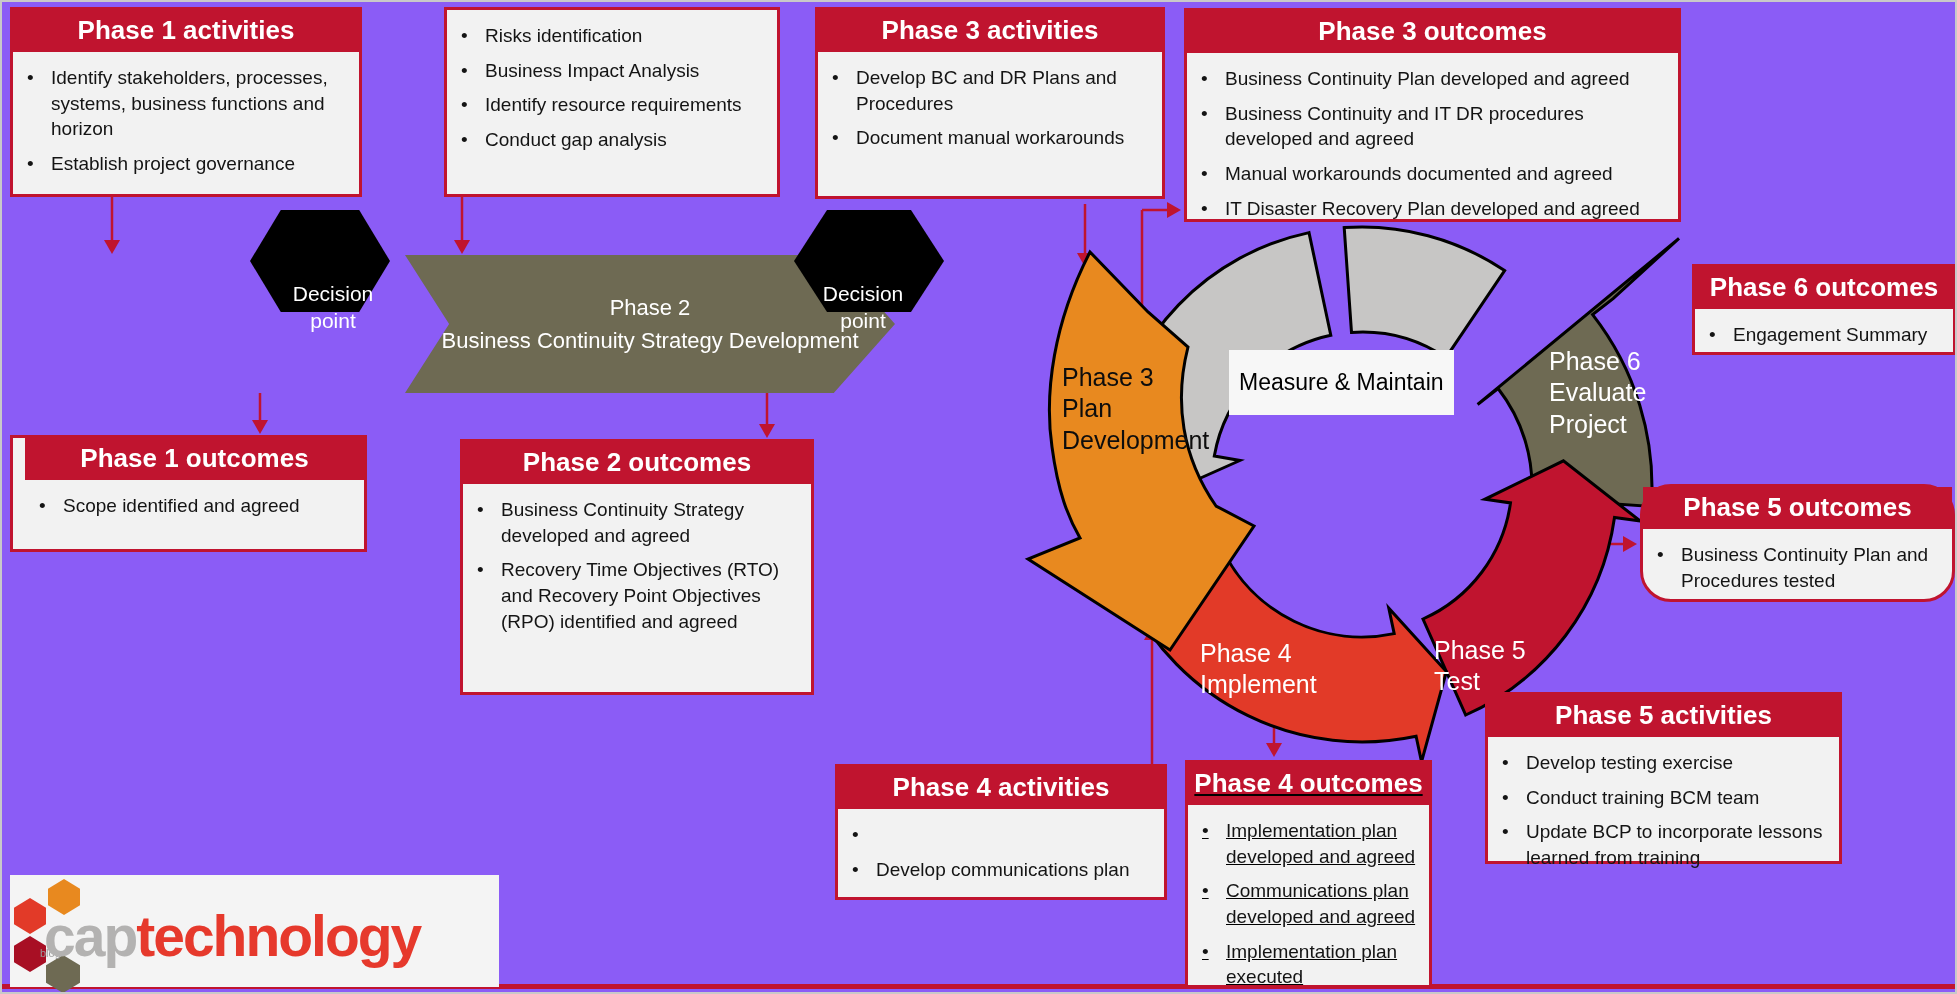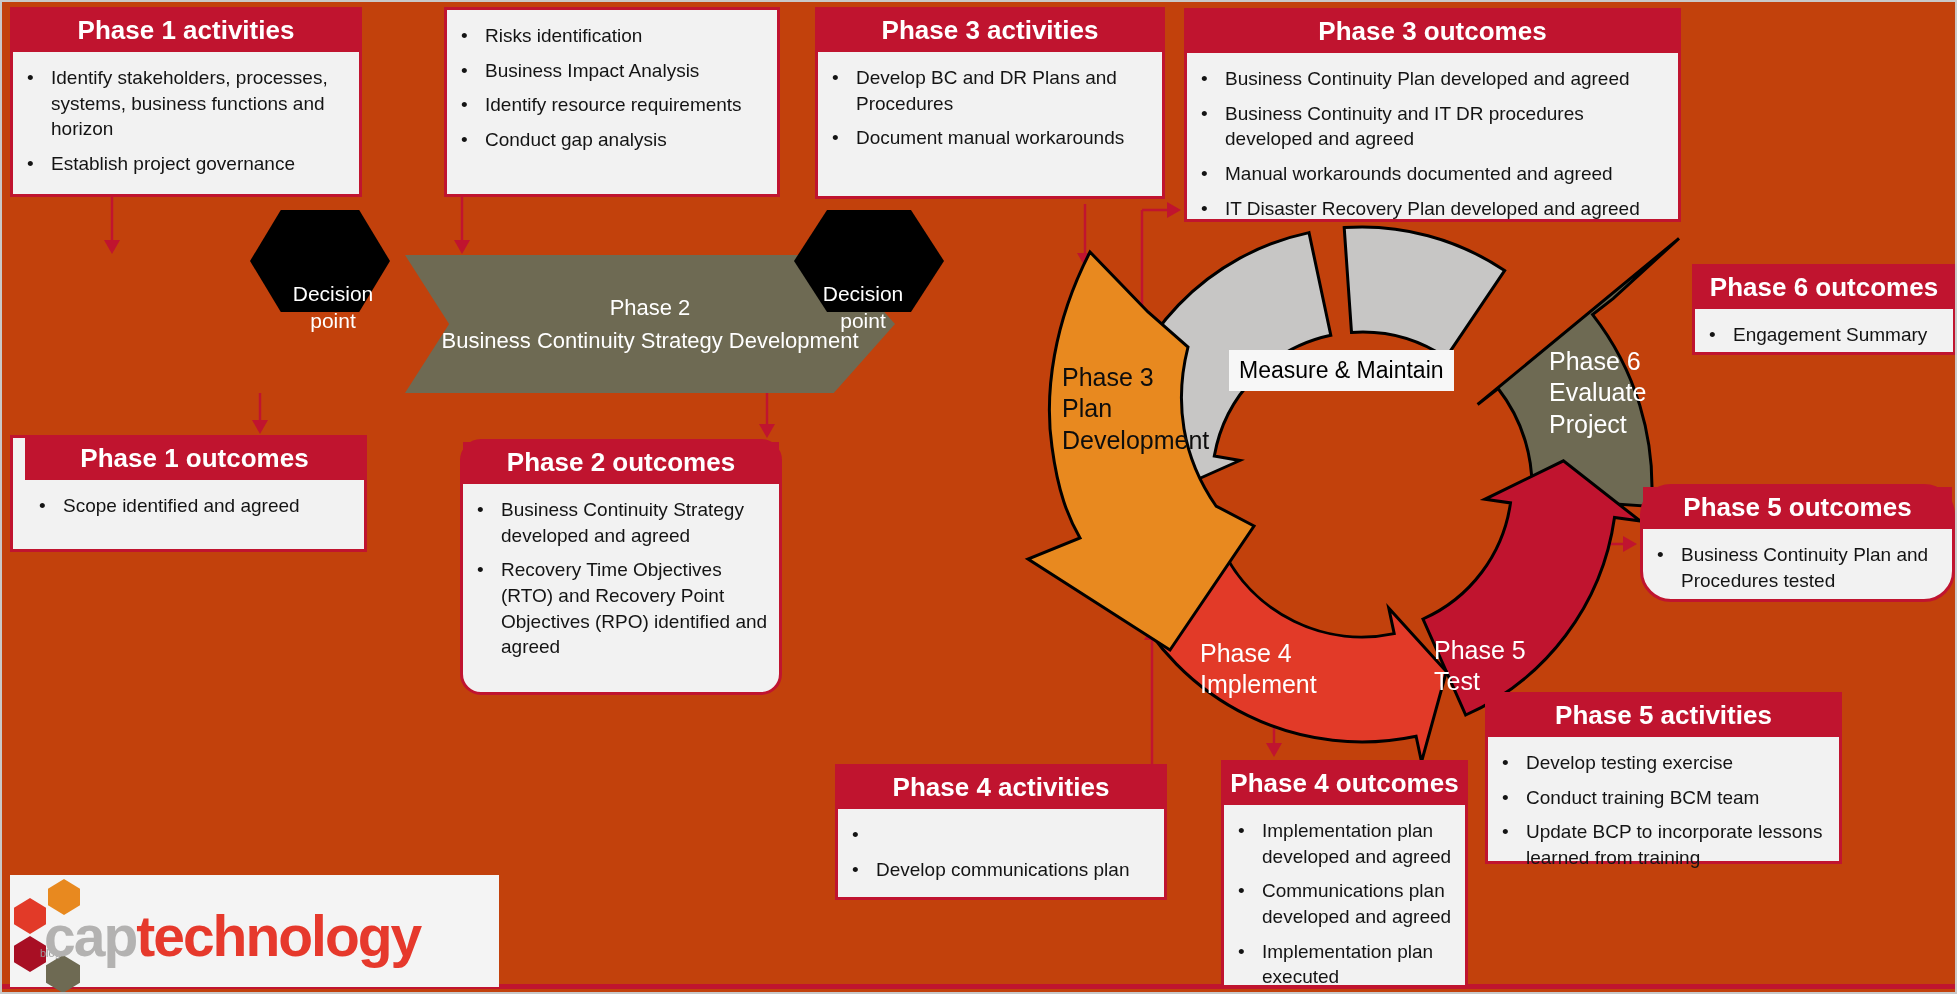--- a/index.html
+++ b/index.html
@@ -1,38 +1,38 @@
 <!DOCTYPE html>
 <html><head>
 <meta charset="utf-8">
 <style>
   html,body{margin:0;padding:0;background:#111;}
   *{box-sizing:border-box;font-family:"Liberation Sans",sans-serif;}
-  #canvas{position:relative;width:1957px;height:994px;background:#c2410c;border:2px solid #c9c9c9;overflow:hidden;}
+  #canvas{position:relative;width:1957px;height:994px;background:#8b5cf6;border:2px solid #c9c9c9;overflow:hidden;}
   #diagram-svg{position:absolute;left:0;top:0;z-index:1;pointer-events:none;}
   .box{position:absolute;z-index:2;border:3px solid var(--red);background:#F2F2F2;}
   .box-h{height:42px;line-height:40px;text-align:center;color:#fff;font-weight:bold;font-size:26px;background:var(--red);}
   .box-b{padding-top:4px;}
   .bl{display:flex;margin:9px 0;color:#141414;font-size:19px;}
   .dot{flex:0 0 24px;margin-left:14px;line-height:1.35;}
   .bt{flex:1;padding-right:6px;line-height:1.35;}
   .chev{position:absolute;z-index:2;display:flex;align-items:center;justify-content:center;color:#fff;text-align:center;font-size:22px;line-height:1.5;white-space:pre-line;}
   #chev1{left:8px;top:253px;width:357px;height:138px;background:var(--red);
     clip-path:polygon(0% 0%,80% 0%,100% 50%,80% 100%,0% 100%,14% 50%);}
   #chev2{left:403px;top:253px;width:490px;height:138px;background:var(--olive);
     clip-path:polygon(0% 0%,87.5% 0%,100% 50%,87.5% 100%,0% 100%,9% 50%);}
   .hexbadge{position:absolute;z-index:3;background:#000;
     clip-path:polygon(22% 0%,78% 0%,100% 50%,78% 100%,22% 100%,0% 50%);}
   #hex1{left:248px;top:208px;width:140px;height:102px;}
   #hex2{left:792px;top:208px;width:150px;height:102px;}
   .lbl{position:absolute;z-index:4;white-space:pre-line;margin-top:48px;}
   #lbl-dec1,#lbl-dec2{top:230px;width:110px;text-align:center;color:#fff;font-size:21px;line-height:1.3;}
   #lbl-dec1{left:276px;} #lbl-dec2{left:806px;}
   #lbl-p3{left:1060px;top:312px;color:#0d0d0d;font-size:25px;line-height:1.25;}
-  #lbl-mm{left:1227px;top:300px;background:#F7F7F7;color:#000;font-size:23px;padding:7px 10px;}
+  #lbl-mm{left:1227px;top:300px;background:#F7F7F7;color:#000;font-size:23px;padding:19px 10px;}
   #lbl-p6{left:1547px;top:296px;color:#fff;font-size:25px;line-height:1.25;}
   #lbl-p4{left:1198px;top:588px;color:#fff;font-size:25px;line-height:1.25;}
   #lbl-p5{left:1432px;top:585px;color:#fff;font-size:25px;line-height:1.25;}
   #bottom-bar{position:absolute;left:0;top:982px;width:100%;height:5px;z-index:1;background:var(--red);}
   #logo{position:absolute;left:8px;top:873px;width:489px;height:112px;background:#F4F4F4;z-index:2;}
   .hex{position:absolute;clip-path:polygon(50% 0%,100% 27%,100% 73%,50% 100%,0% 73%,0% 27%);}
   #hx-or{left:38px;top:4px;width:32px;height:36px;background:var(--orange);}
   #hx-rd{left:4px;top:23px;width:32px;height:36px;background:var(--red_orange);}
   #hx-dr{left:4px;top:61px;width:32px;height:36px;background:#A80F24;}
   #hx-ol{left:36px;top:80px;width:34px;height:38px;background:var(--olive);}
@@ -148,21 +148,21 @@
   <div class="box" style="left:8px;top:433px;width:357px;height:117px;padding-left:12px;">
     <div class="box-h">Phase 1 outcomes</div>
     <div class="box-b">
       <div class="bl">
           <span class="dot">•</span>
           <span class="bt">Scope identified and agreed</span>
         </div>
     </div>
   </div>
 
-  <div class="box" style="left:458px;top:437px;width:322px;height:256px;border-radius:21px;">
+  <div class="box" style="left:458px;top:437px;width:354px;height:256px;">
     <div class="box-h">Phase 2 outcomes</div>
     <div class="box-b">
       <div class="bl">
           <span class="dot">•</span>
           <span class="bt">Business Continuity Strategy developed and agreed</span>
         </div>
       <div class="bl">
           <span class="dot">•</span>
           <span class="bt">Recovery Time Objectives (RTO) and Recovery Point Objectives (RPO) identified and agreed</span>
         </div>
@@ -213,21 +213,21 @@
       <div class="bl">
           <span class="dot">•</span>
         </div>
       <div class="bl">
           <span class="dot">•</span>
           <span class="bt">Develop communications plan</span>
         </div>
     </div>
   </div>
 
-  <div class="box" style="left:1219px;top:758px;width:247px;height:228px;">
+  <div class="box" style="left:1183px;top:758px;width:247px;height:228px;text-decoration:underline;">
     <div class="box-h">Phase 4 outcomes</div>
     <div class="box-b">
       <div class="bl">
           <span class="dot">•</span>
           <span class="bt">Implementation plan developed and agreed</span>
         </div>
       <div class="bl">
           <span class="dot">•</span>
           <span class="bt">Communications plan developed and agreed</span>
         </div>

